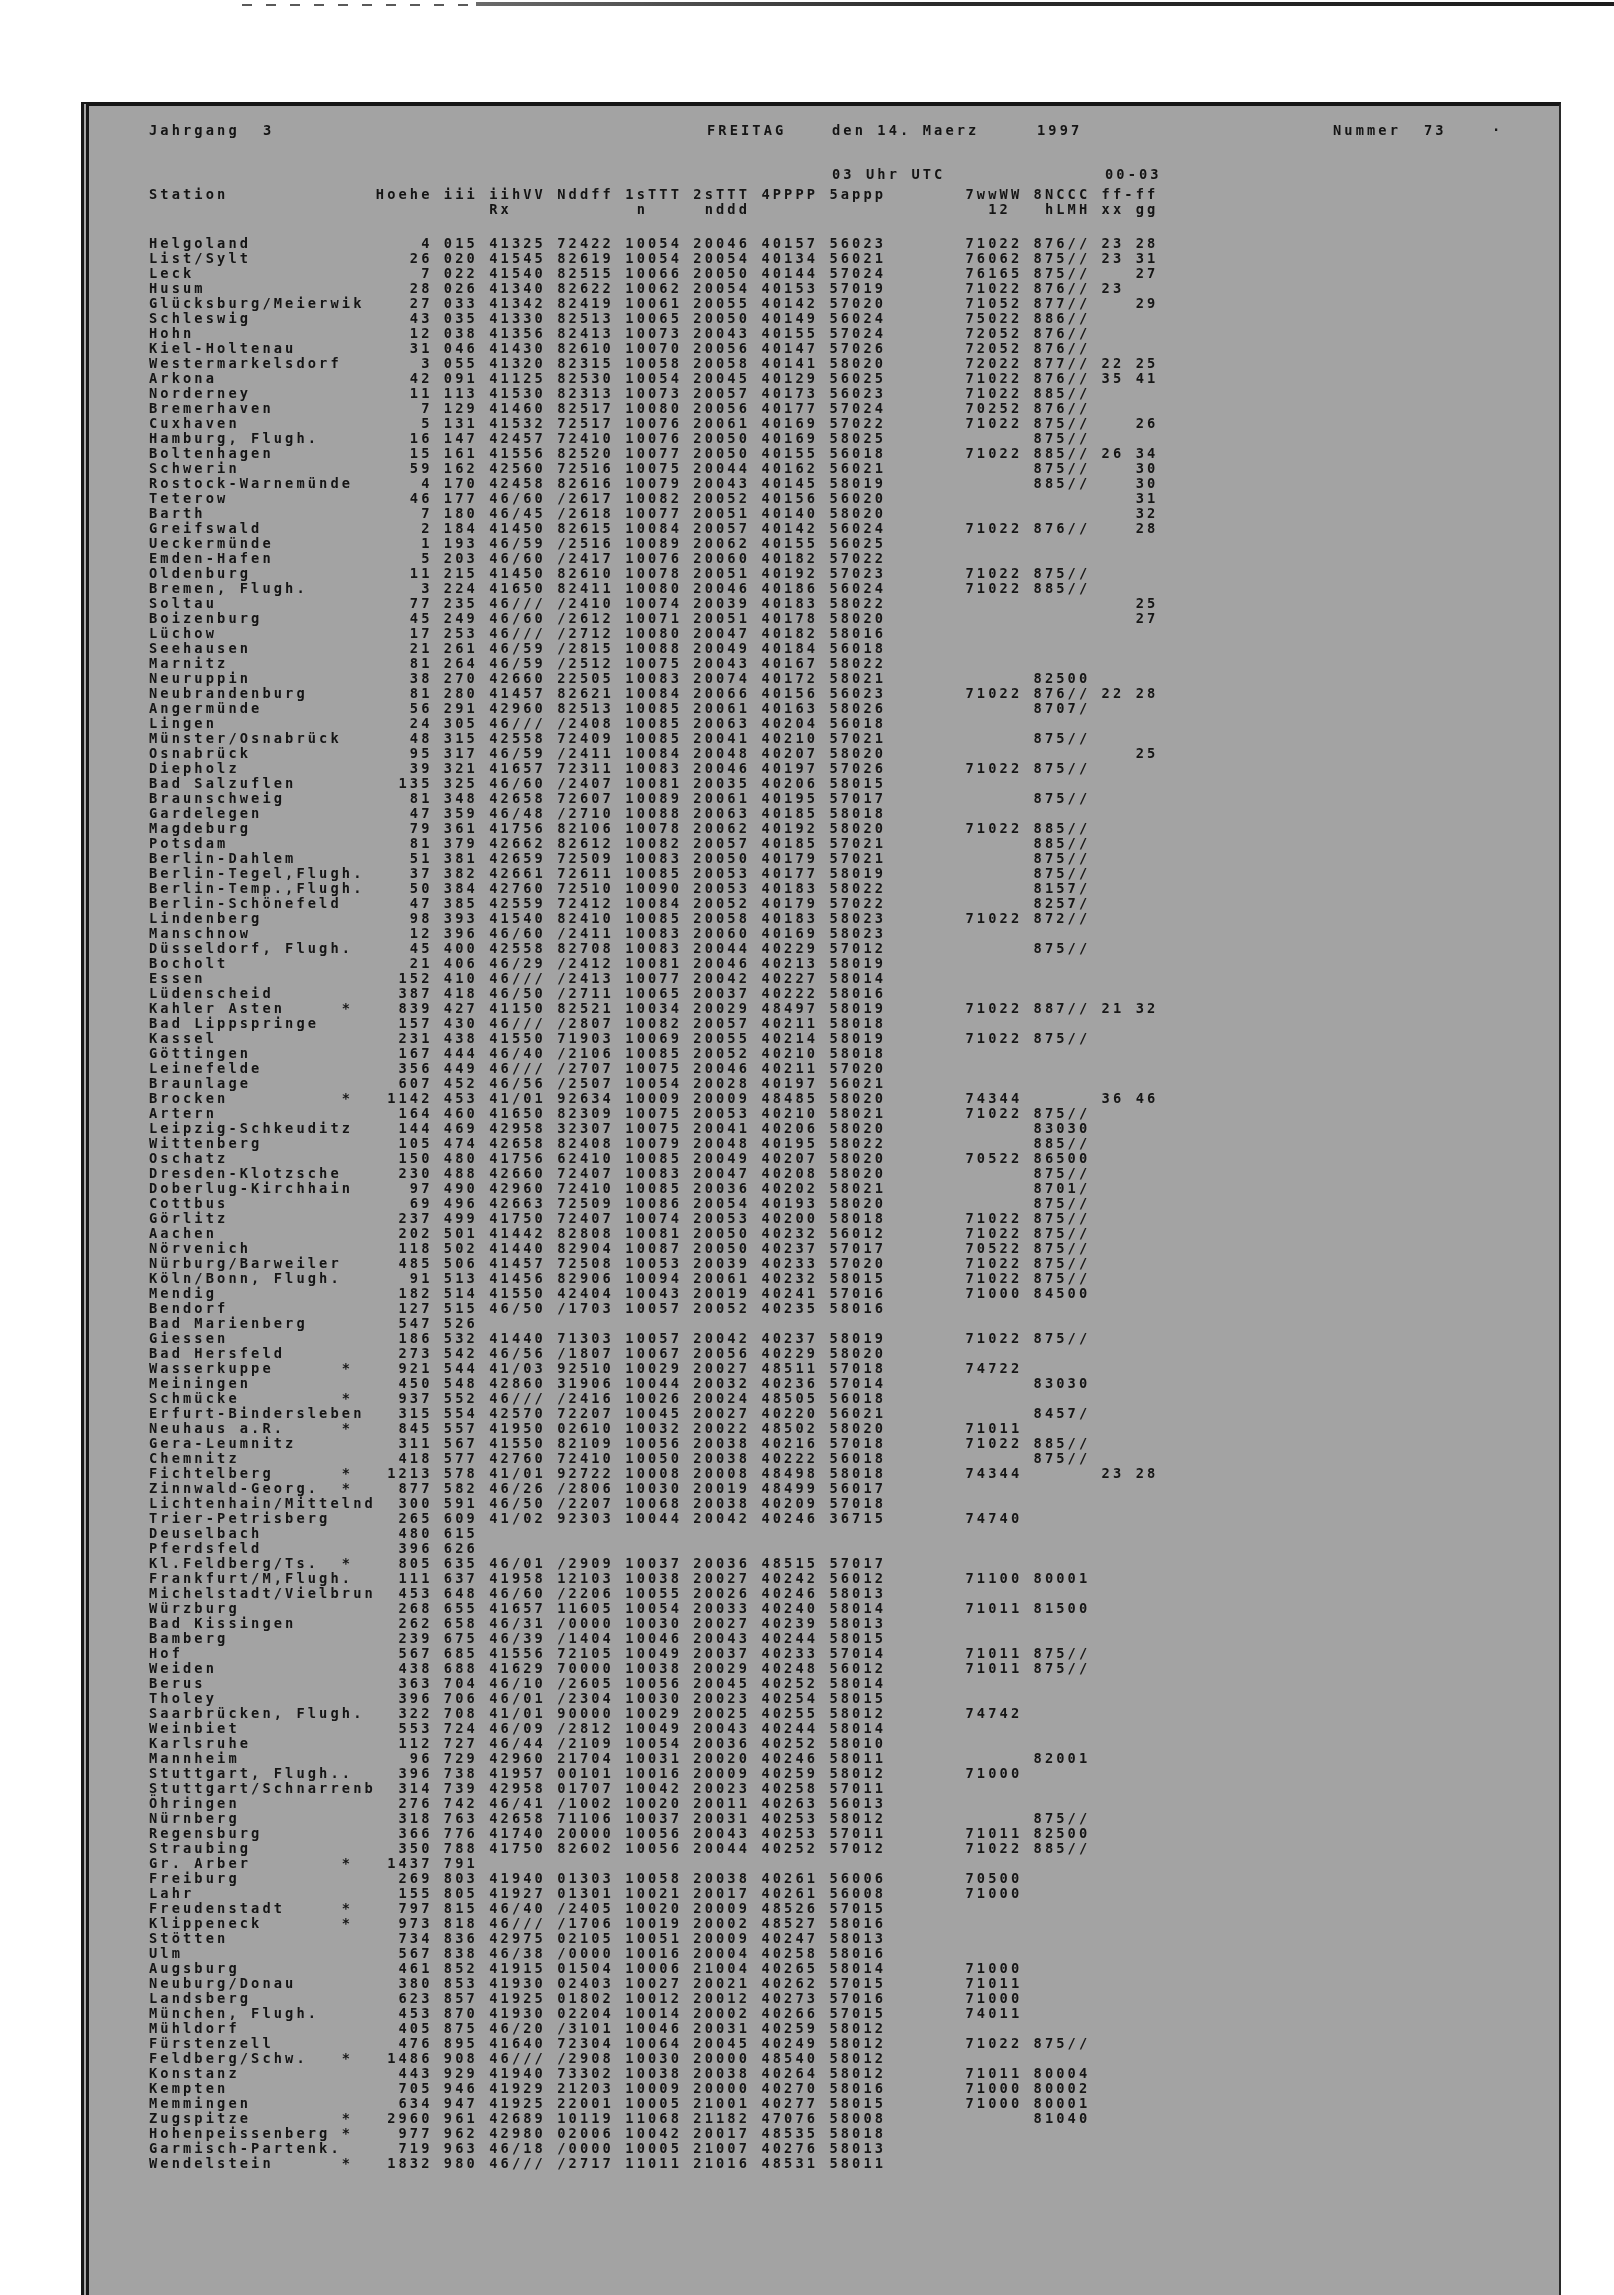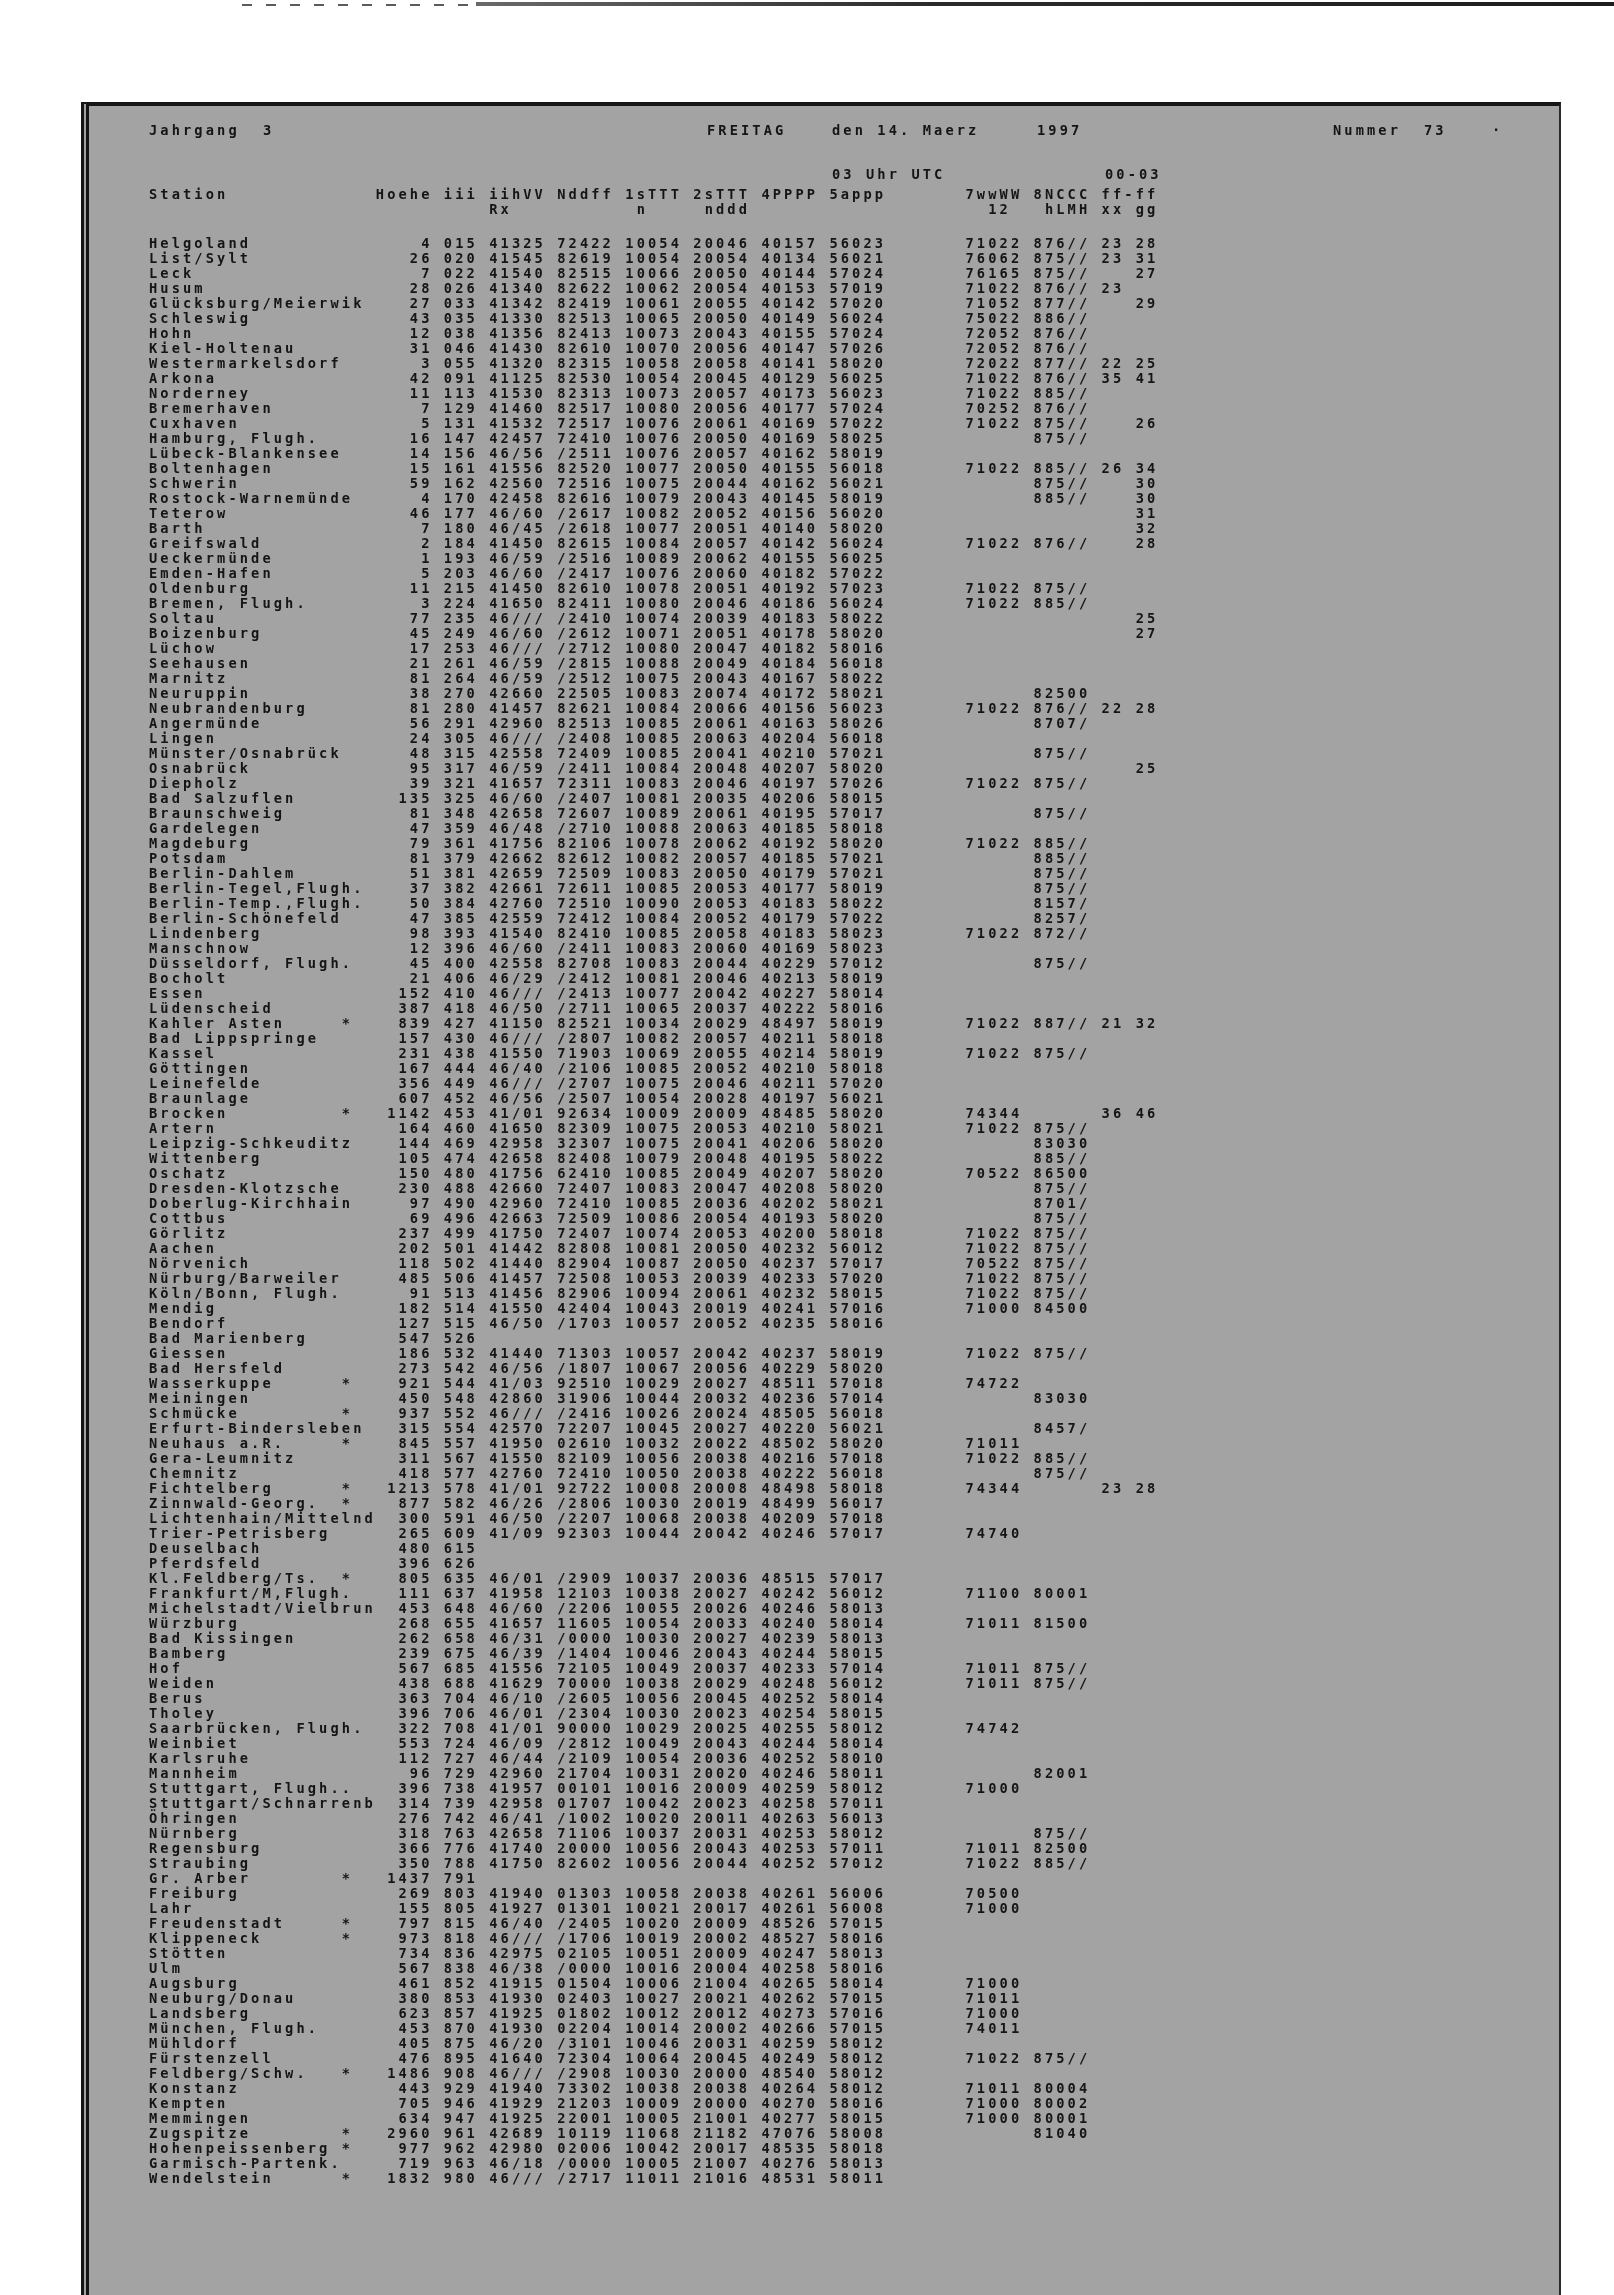--- a/index.html
+++ b/index.html
@@ -75,21 +75,20 @@
         <div class="ln">Glücksburg/Meierwik    27 033 41342 82419 10061 20055 40142 57020       71052 877//    29</div>
         <div class="ln">Schleswig              43 035 41330 82513 10065 20050 40149 56024       75022 886//</div>
         <div class="ln">Hohn                   12 038 41356 82413 10073 20043 40155 57024       72052 876//</div>
         <div class="ln">Kiel-Holtenau          31 046 41430 82610 10070 20056 40147 57026       72052 876//</div>
         <div class="ln">Westermarkelsdorf       3 055 41320 82315 10058 20058 40141 58020       72022 877// 22 25</div>
         <div class="ln">Arkona                 42 091 41125 82530 10054 20045 40129 56025       71022 876// 35 41</div>
         <div class="ln">Norderney              11 113 41530 82313 10073 20057 40173 56023       71022 885//</div>
         <div class="ln">Bremerhaven             7 129 41460 82517 10080 20056 40177 57024       70252 876//</div>
         <div class="ln">Cuxhaven                5 131 41532 72517 10076 20061 40169 57022       71022 875//    26</div>
         <div class="ln">Hamburg, Flugh.        16 147 42457 72410 10076 20050 40169 58025             875//</div>
-        <div class="ln">Lübeck-Blankensee      14 156 46/56 /2511 10076 20057 40162 58019</div>
         <div class="ln">Boltenhagen            15 161 41556 82520 10077 20050 40155 56018       71022 885// 26 34</div>
         <div class="ln">Schwerin               59 162 42560 72516 10075 20044 40162 56021             875//    30</div>
         <div class="ln">Rostock-Warnemünde      4 170 42458 82616 10079 20043 40145 58019             885//    30</div>
         <div class="ln">Teterow                46 177 46/60 /2617 10082 20052 40156 56020                      31</div>
         <div class="ln">Barth                   7 180 46/45 /2618 10077 20051 40140 58020                      32</div>
         <div class="ln">Greifswald              2 184 41450 82615 10084 20057 40142 56024       71022 876//    28</div>
         <div class="ln">Ueckermünde             1 193 46/59 /2516 10089 20062 40155 56025</div>
         <div class="ln">Emden-Hafen             5 203 46/60 /2417 10076 20060 40182 57022</div>
         <div class="ln">Oldenburg              11 215 41450 82610 10078 20051 40192 57023       71022 875//</div>
         <div class="ln">Bremen, Flugh.          3 224 41650 82411 10080 20046 40186 56024       71022 885//</div>
@@ -147,21 +146,21 @@
         <div class="ln">Wasserkuppe      *    921 544 41/03 92510 10029 20027 48511 57018       74722</div>
         <div class="ln">Meiningen             450 548 42860 31906 10044 20032 40236 57014             83030</div>
         <div class="ln">Schmücke         *    937 552 46/// /2416 10026 20024 48505 56018</div>
         <div class="ln">Erfurt-Bindersleben   315 554 42570 72207 10045 20027 40220 56021             8457/</div>
         <div class="ln">Neuhaus a.R.     *    845 557 41950 02610 10032 20022 48502 58020       71011</div>
         <div class="ln">Gera-Leumnitz         311 567 41550 82109 10056 20038 40216 57018       71022 885//</div>
         <div class="ln">Chemnitz              418 577 42760 72410 10050 20038 40222 56018             875//</div>
         <div class="ln">Fichtelberg      *   1213 578 41/01 92722 10008 20008 48498 58018       74344       23 28</div>
         <div class="ln">Zinnwald-Georg.  *    877 582 46/26 /2806 10030 20019 48499 56017</div>
         <div class="ln">Lichtenhain/Mittelnd  300 591 46/50 /2207 10068 20038 40209 57018</div>
-        <div class="ln">Trier-Petrisberg      265 609 41/09 92303 10044 20042 40246 57017       74740</div>
+        <div class="ln">Trier-Petrisberg      265 609 41/02 92303 10044 20042 40246 36715       74740</div>
         <div class="ln">Deuselbach            480 615</div>
         <div class="ln">Pferdsfeld            396 626</div>
         <div class="ln">Kl.Feldberg/Ts.  *    805 635 46/01 /2909 10037 20036 48515 57017</div>
         <div class="ln">Frankfurt/M,Flugh.    111 637 41958 12103 10038 20027 40242 56012       71100 80001</div>
         <div class="ln">Michelstadt/Vielbrun  453 648 46/60 /2206 10055 20026 40246 58013</div>
         <div class="ln">Würzburg              268 655 41657 11605 10054 20033 40240 58014       71011 81500</div>
         <div class="ln">Bad Kissingen         262 658 46/31 /0000 10030 20027 40239 58013</div>
         <div class="ln">Bamberg               239 675 46/39 /1404 10046 20043 40244 58015</div>
         <div class="ln">Hof                   567 685 41556 72105 10049 20037 40233 57014       71011 875//</div>
         <div class="ln">Weiden                438 688 41629 70000 10038 20029 40248 56012       71011 875//</div>

